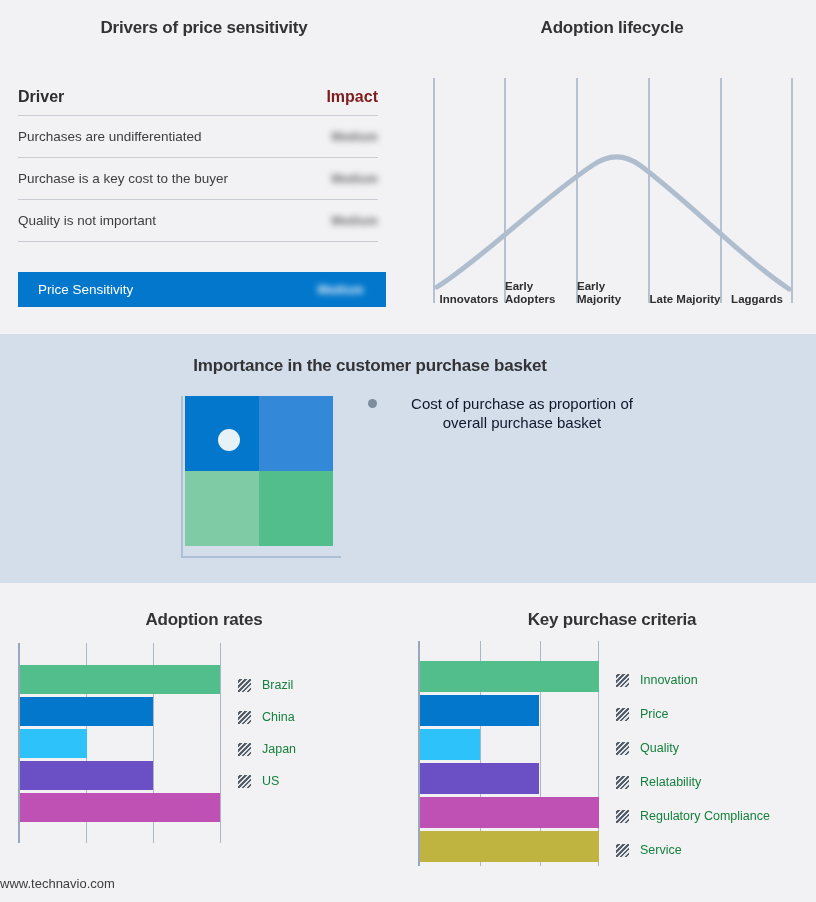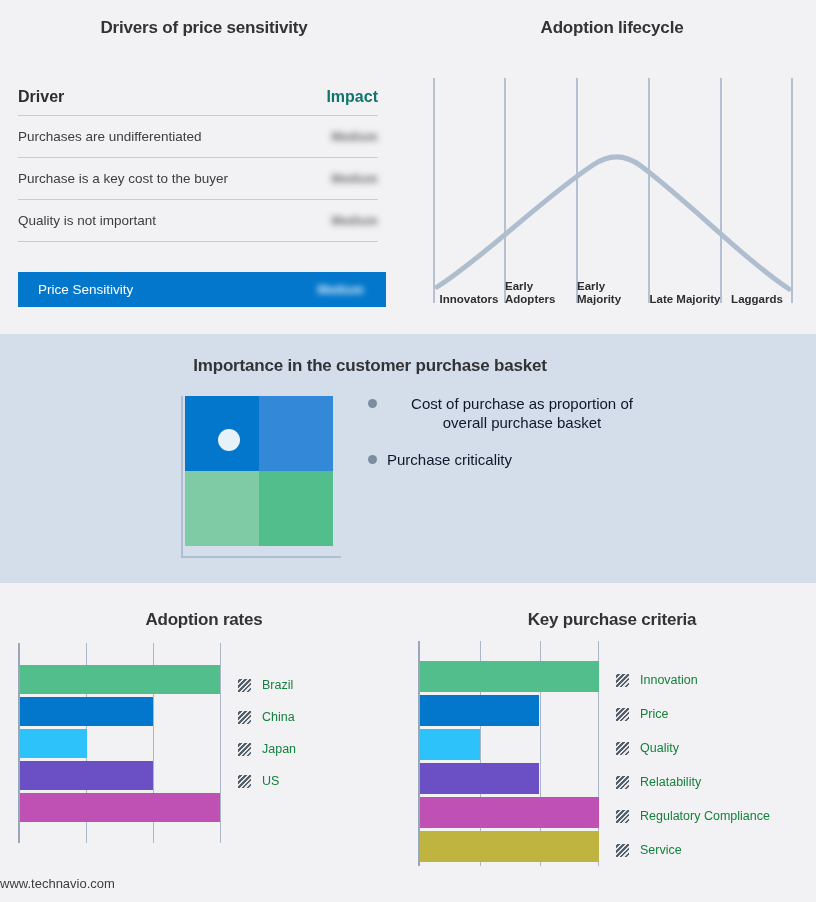--- a/index.html
+++ b/index.html
@@ -31,21 +31,21 @@
 
   #drivers-table{
     position:absolute;left:18px;top:88px;width:360px;
   }
   .dt-head{
     display:flex;justify-content:space-between;align-items:flex-end;
     padding-bottom:9px;
     border-bottom:1px solid #C9CCD2;
   }
   .dt-head .h-driver{font-weight:bold;font-size:16px;color:#2E2E30;}
-  .dt-head .h-impact{font-weight:bold;font-size:16px;color:#0f766e;}
+  .dt-head .h-impact{font-weight:bold;font-size:16px;color:#7f1d1d;}
   .dt-row{
     display:flex;justify-content:space-between;align-items:center;
     height:41px;
     border-bottom:1px solid #C9CCD2;
   }
   .dt-row .r-label{font-size:13.5px;color:#3D3D40;}
   .blur-val{
     font-size:12px;color:#6A6A6E;font-weight:600;
     filter:blur(3.1px);
     -webkit-filter:blur(3.1px);
@@ -241,24 +241,20 @@
       <div class="quad" style="background:#7ECBA5;"></div>
       <div class="quad" style="background:#52BE8C;"></div>
     </div>
   </div>
 
   <div id="importance-legend">
     <div class="imp-legend-item">
       <span class="imp-bullet"></span>
       <span class="imp-text">Cost of purchase as proportion of overall purchase basket</span>
     </div>
-    <div class="imp-legend-item">
-      <span class="imp-bullet"></span>
-      <span class="imp-text">Purchase criticality</span>
-    </div>
   </div>
 </div>
 
 <div id="bottom-row">
 
   <div id="adoption-panel" class="bar-panel">
     <div class="panel-title">Adoption rates</div>
     <div class="chart-area" id="adoption-chart" style="left:18px;top:60px;width:205px;height:200px;">
       <div class="plot" style="width:205px;height:200px;">
         <div class="gridline" style="left:66px;"></div>

